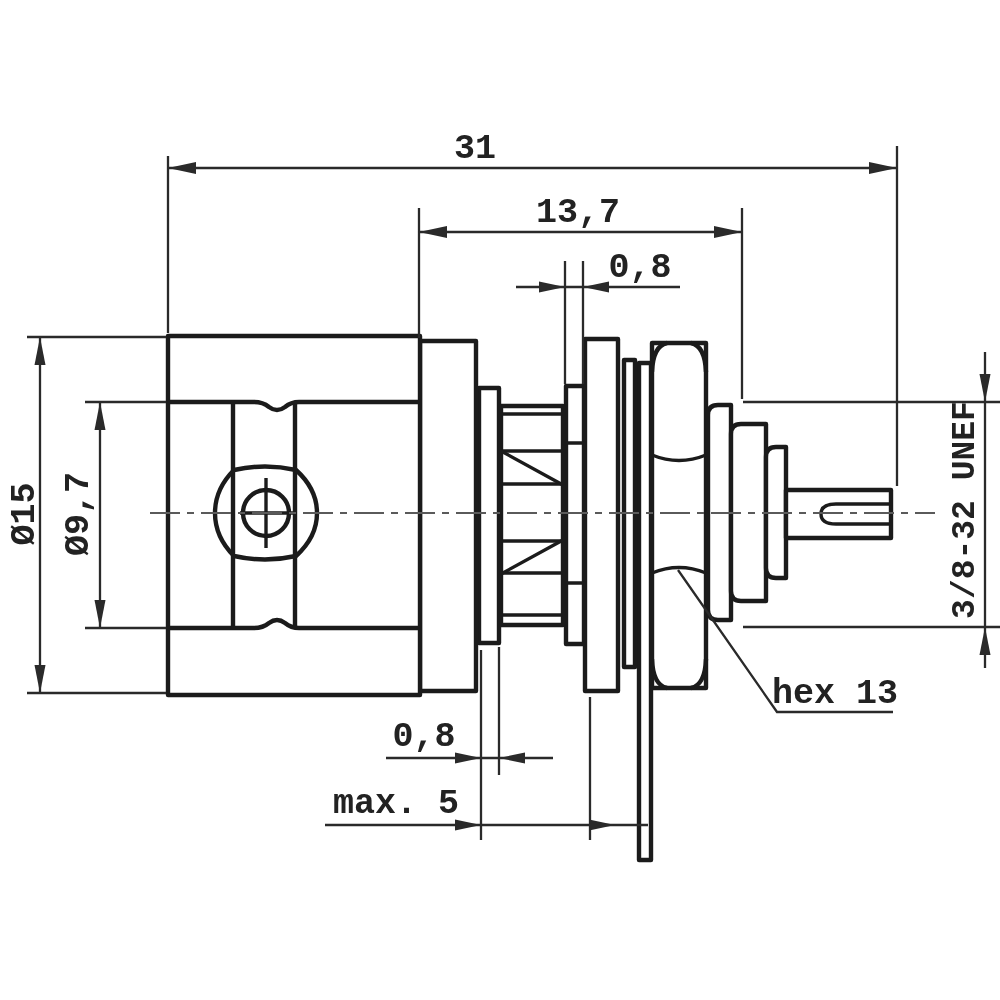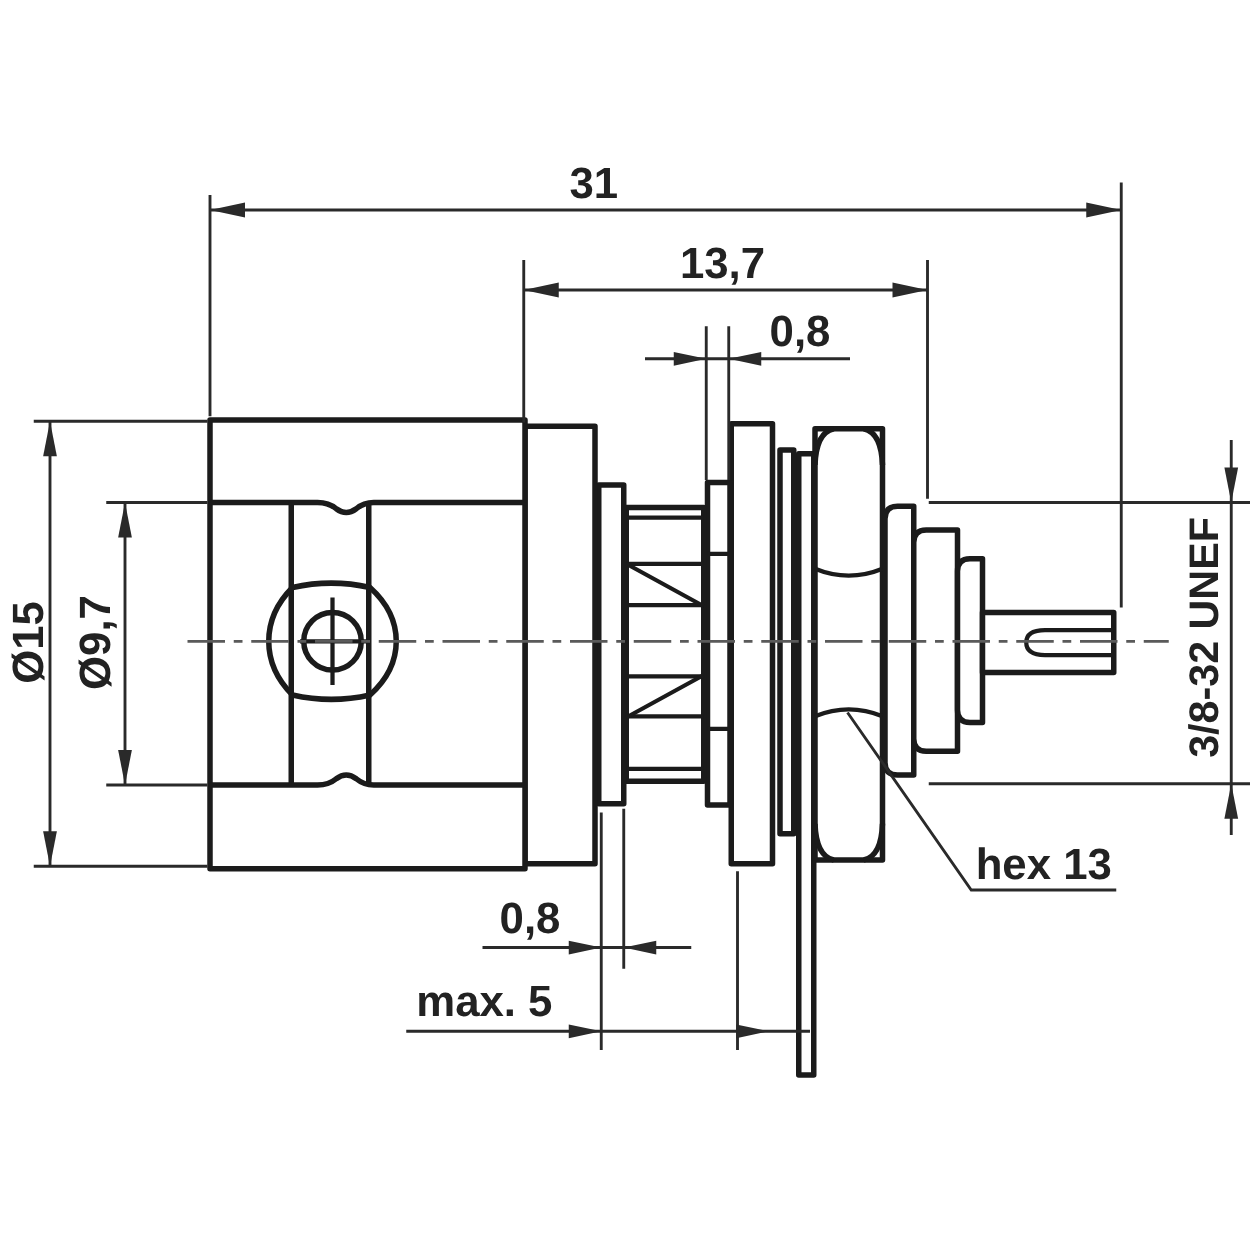--- a/index.html
+++ b/index.html
@@ -1,17 +1,17 @@
 <!DOCTYPE html>
 <html><head>
 <meta charset="utf-8">
 <style>
   html,body{margin:0;padding:0;background:#ffffff;}
   .stage{position:relative;width:1000px;height:1000px;background:#ffffff;overflow:hidden;
-         font-family:Liberation Sans, sans-serif;}
+         font-family:Liberation Mono, monospace;}
   svg{position:absolute;left:0;top:0;}
   .heavyf{fill:#ffffff;stroke:#1b1b1b;stroke-width:4.4;stroke-linejoin:round;}
   .heavy{fill:none;stroke:#1b1b1b;stroke-width:4.4;stroke-linejoin:round;}
   .med{fill:none;stroke:#1b1b1b;stroke-width:3.4;}
   .dim{fill:none;stroke:#2a2a2a;stroke-width:2.3;}
   .cl{fill:none;stroke:#5a5a5a;stroke-width:2.2;stroke-dasharray:30 7 7 7;}
   .ah{fill:#2a2a2a;stroke:none;}
   text.lbl{fill:#222222;font-weight:700;font-size:35px;}
   text.lbl-sm{fill:#222222;font-weight:700;font-size:33px;}
 </style>

